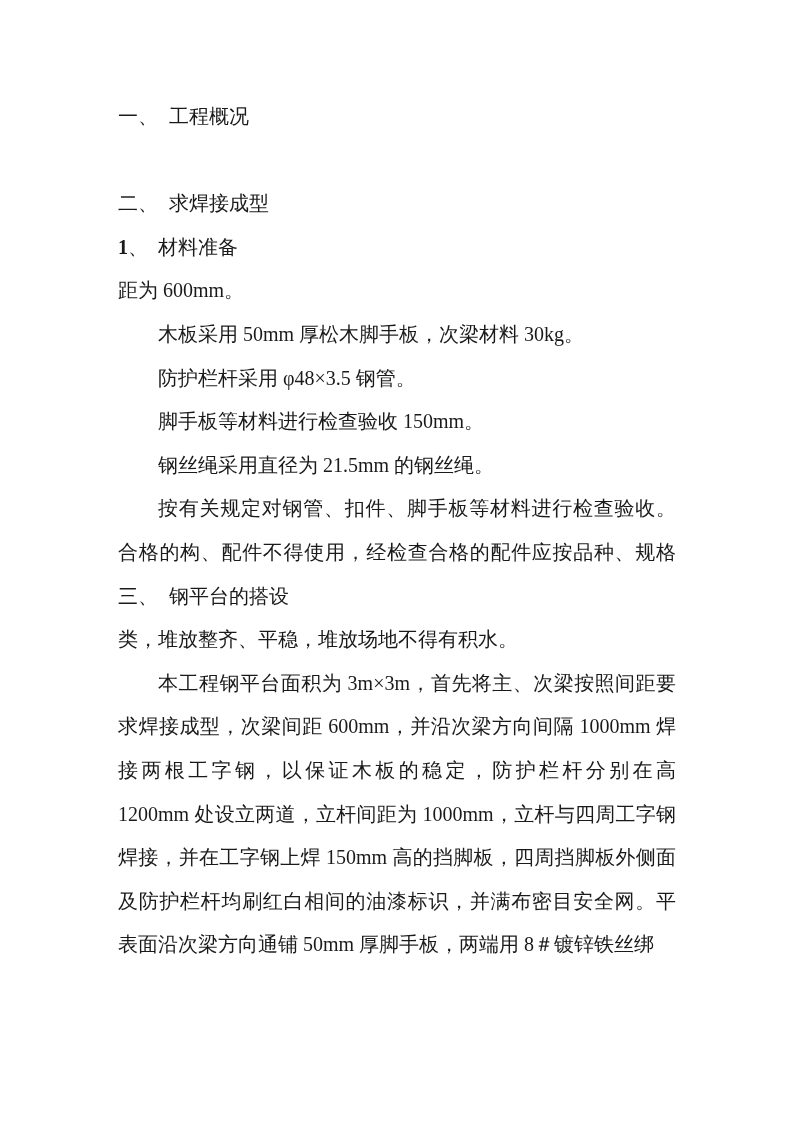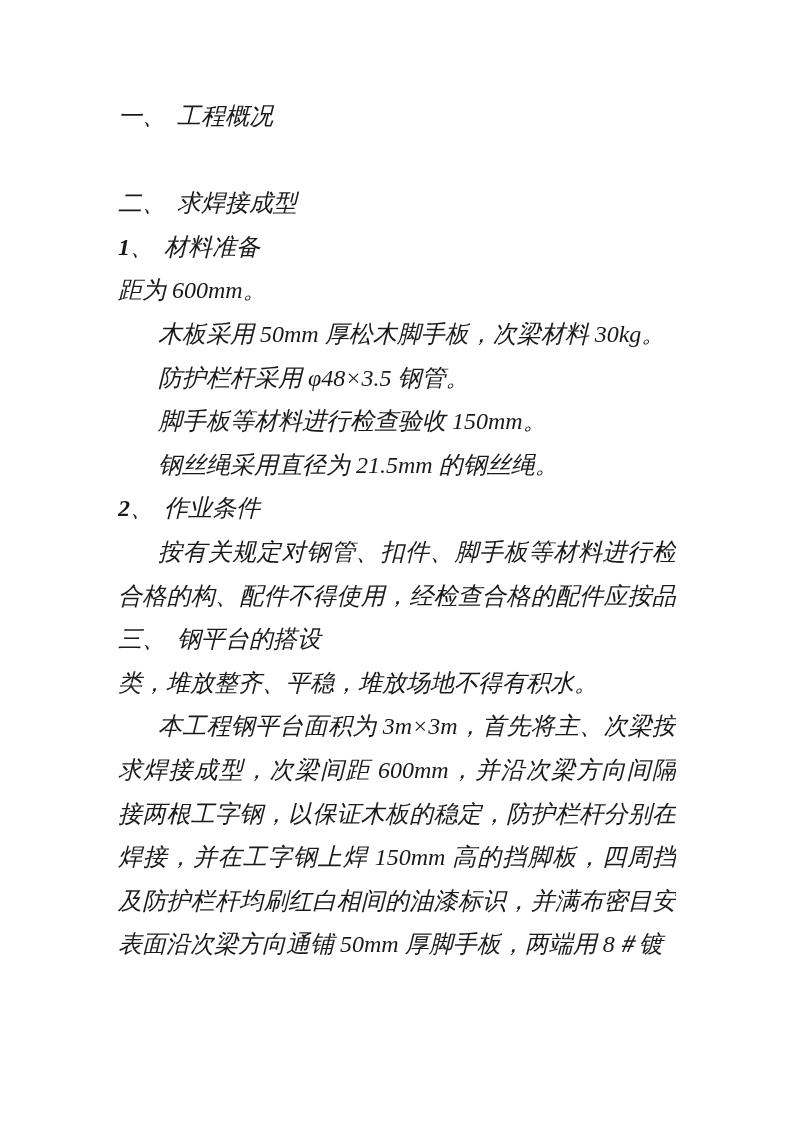--- a/index.html
+++ b/index.html
@@ -18,24 +18,23 @@
   }
   .content {
     position: absolute;
     left: 118px;
     top: 95px;
     width: 558px;
   }
   .line {
     height: 43.6px;
     line-height: 43.6px;
-    font-size: 24px;
+    font-size: 20px;
     white-space: normal;
     overflow: hidden;
-    font-style: italic;
   }
   .blank {
     height: 43.6px;
   }
   .indent {
     padding-left: 40px;
   }
   .just {
     text-align: justify;
     text-align-last: justify;
@@ -70,33 +69,31 @@
     <div class="line h2">
       <span class="bold">1</span><span class="hsep">、</span><span>材料准备</span>
     </div>
 
     <div class="line body">距为 600mm。</div>
     <div class="line body indent">木板采用 50mm 厚松木脚手板，次梁材料 30kg。</div>
     <div class="line body indent">防护栏杆采用 φ48×3.5 钢管。</div>
     <div class="line body indent">脚手板等材料进行检查验收 150mm。</div>
     <div class="line body indent">钢丝绳采用直径为 21.5mm 的钢丝绳。</div>
 
-    <div class="line h2">
-      <span class="bold">2</span><span class="hsep">、</span><span>作业条件</span>
-    </div>
 
     <div class="line body indent just">按有关规定对钢管、扣件、脚手板等材料进行检查验收。不</div>
     <div class="line body just">合格的构、配件不得使用，经检查合格的配件应按品种、规格分</div>
     <div class="line h1">
       <span class="hnum">三、</span><span>钢平台的搭设</span>
     </div>
 
     <div class="line body">类，堆放整齐、平稳，堆放场地不得有积水。</div>
 
     <div class="line body indent just">本工程钢平台面积为 3m×3m，首先将主、次梁按照间距要</div>
     <div class="line body just">求焊接成型，次梁间距 600mm，并沿次梁方向间隔 1000mm 焊</div>
     <div class="line body just">接两根工字钢，以保证木板的稳定，防护栏杆分别在高 400mm、</div>
+    <div class="line body just">1200mm 处设立两道，立杆间距为 1000mm，立杆与四周工字钢</div>
     <div class="line body just">焊接，并在工字钢上焊 150mm 高的挡脚板，四周挡脚板外侧面</div>
     <div class="line body just">及防护栏杆均刷红白相间的油漆标识，并满布密目安全网。平台</div>
     <div class="line body">表面沿次梁方向通铺 50mm 厚脚手板，两端用 8＃镀锌铁丝绑紧，</div>
 
   </div>
 </div>
 
 </body></html>

